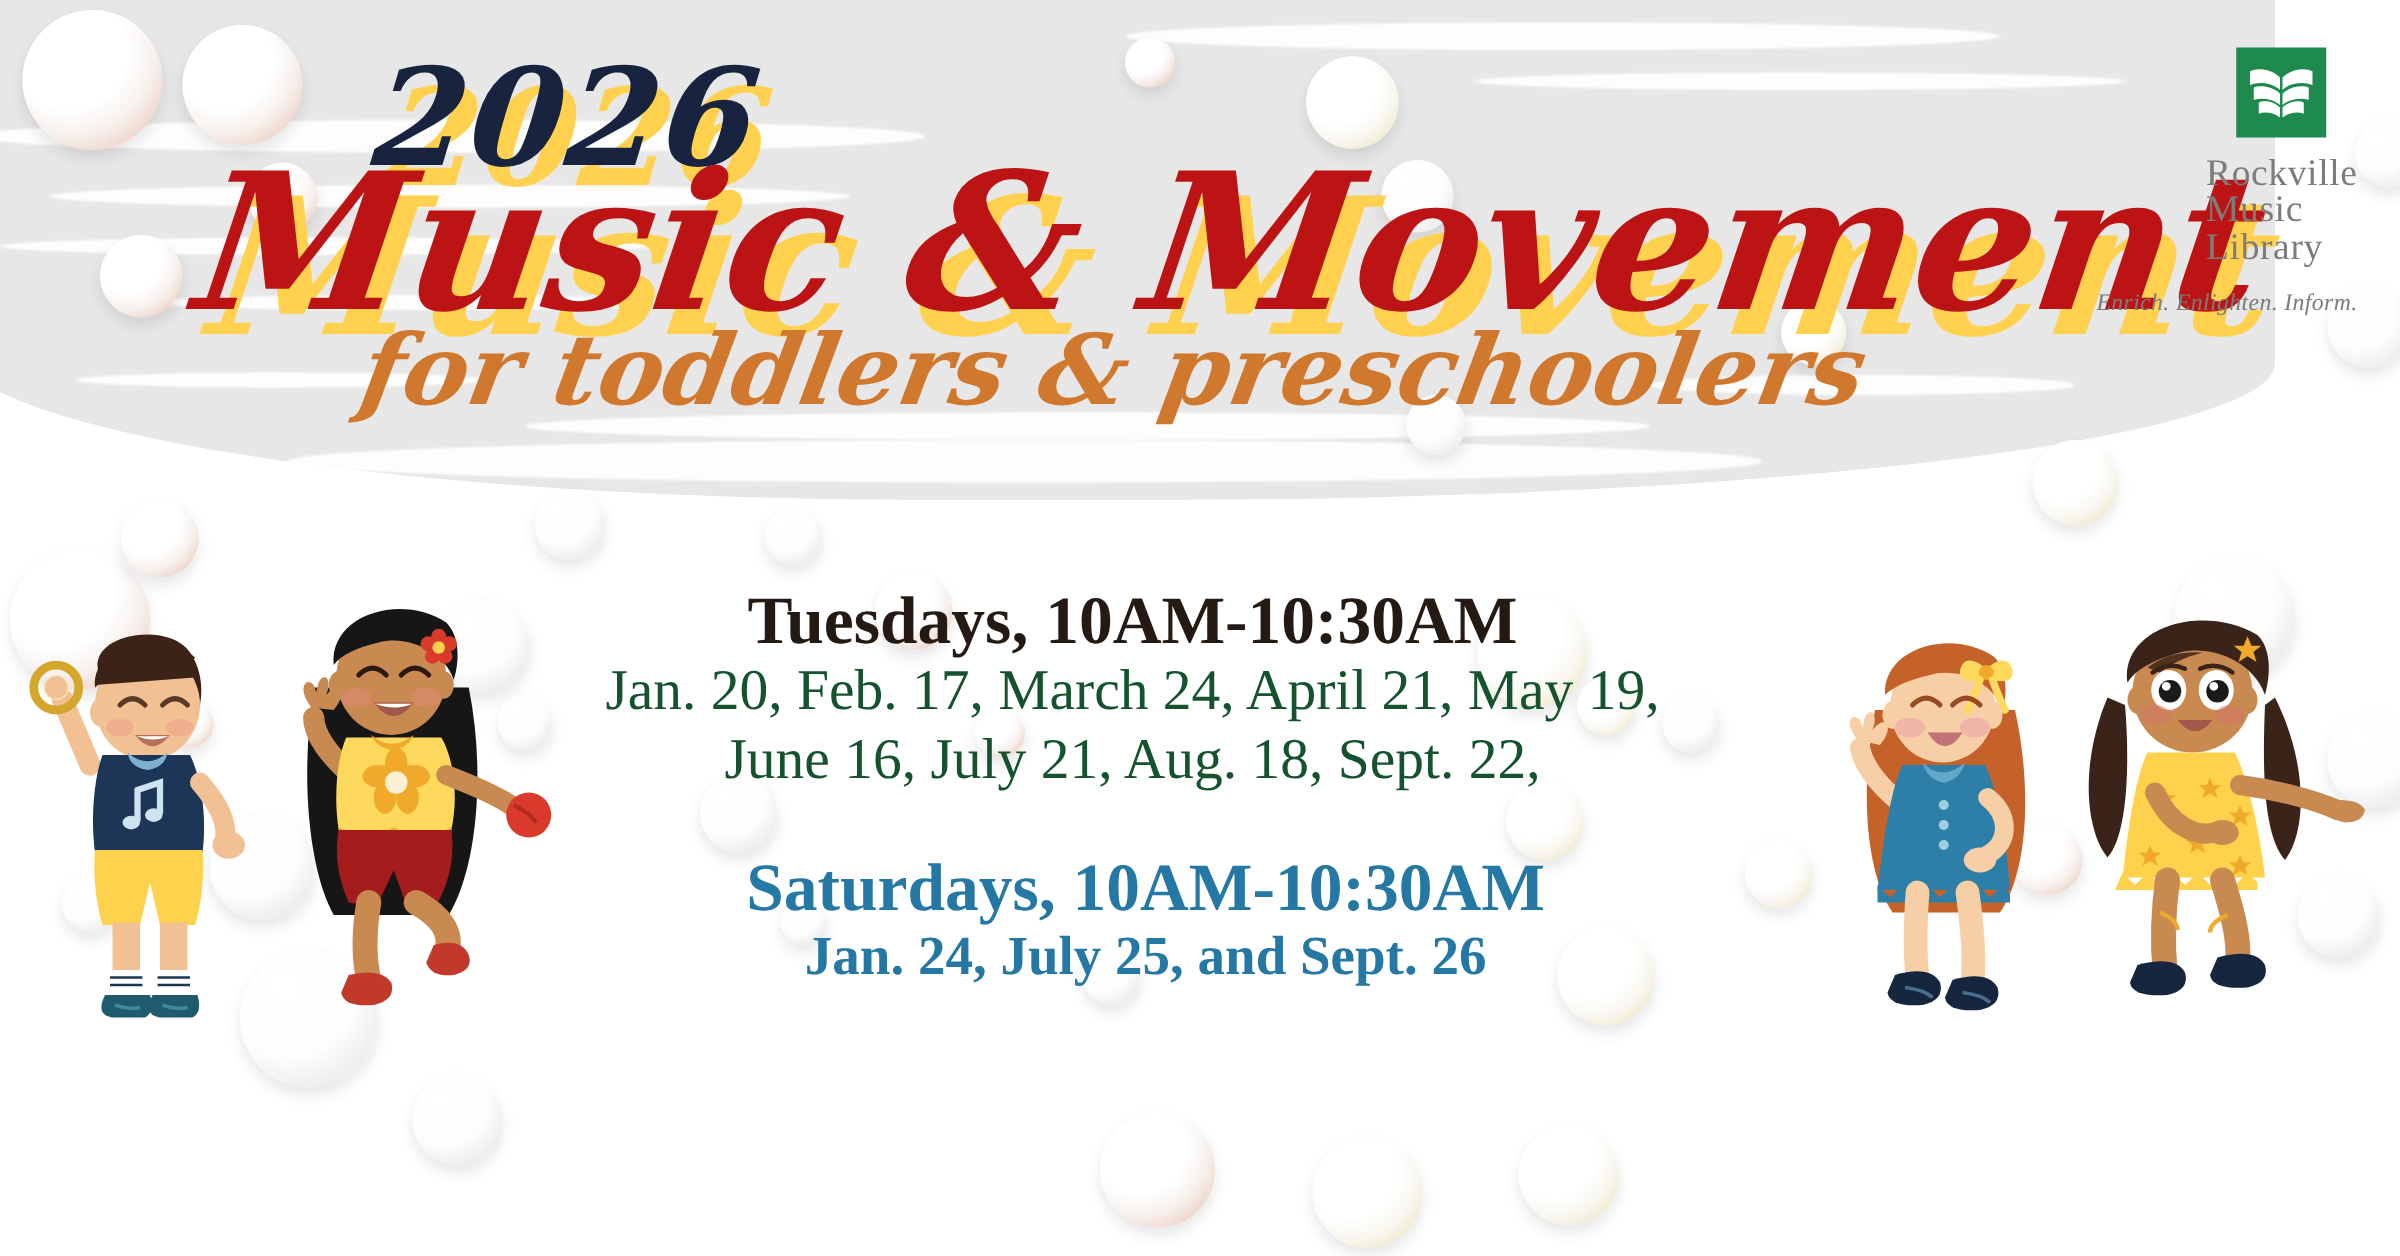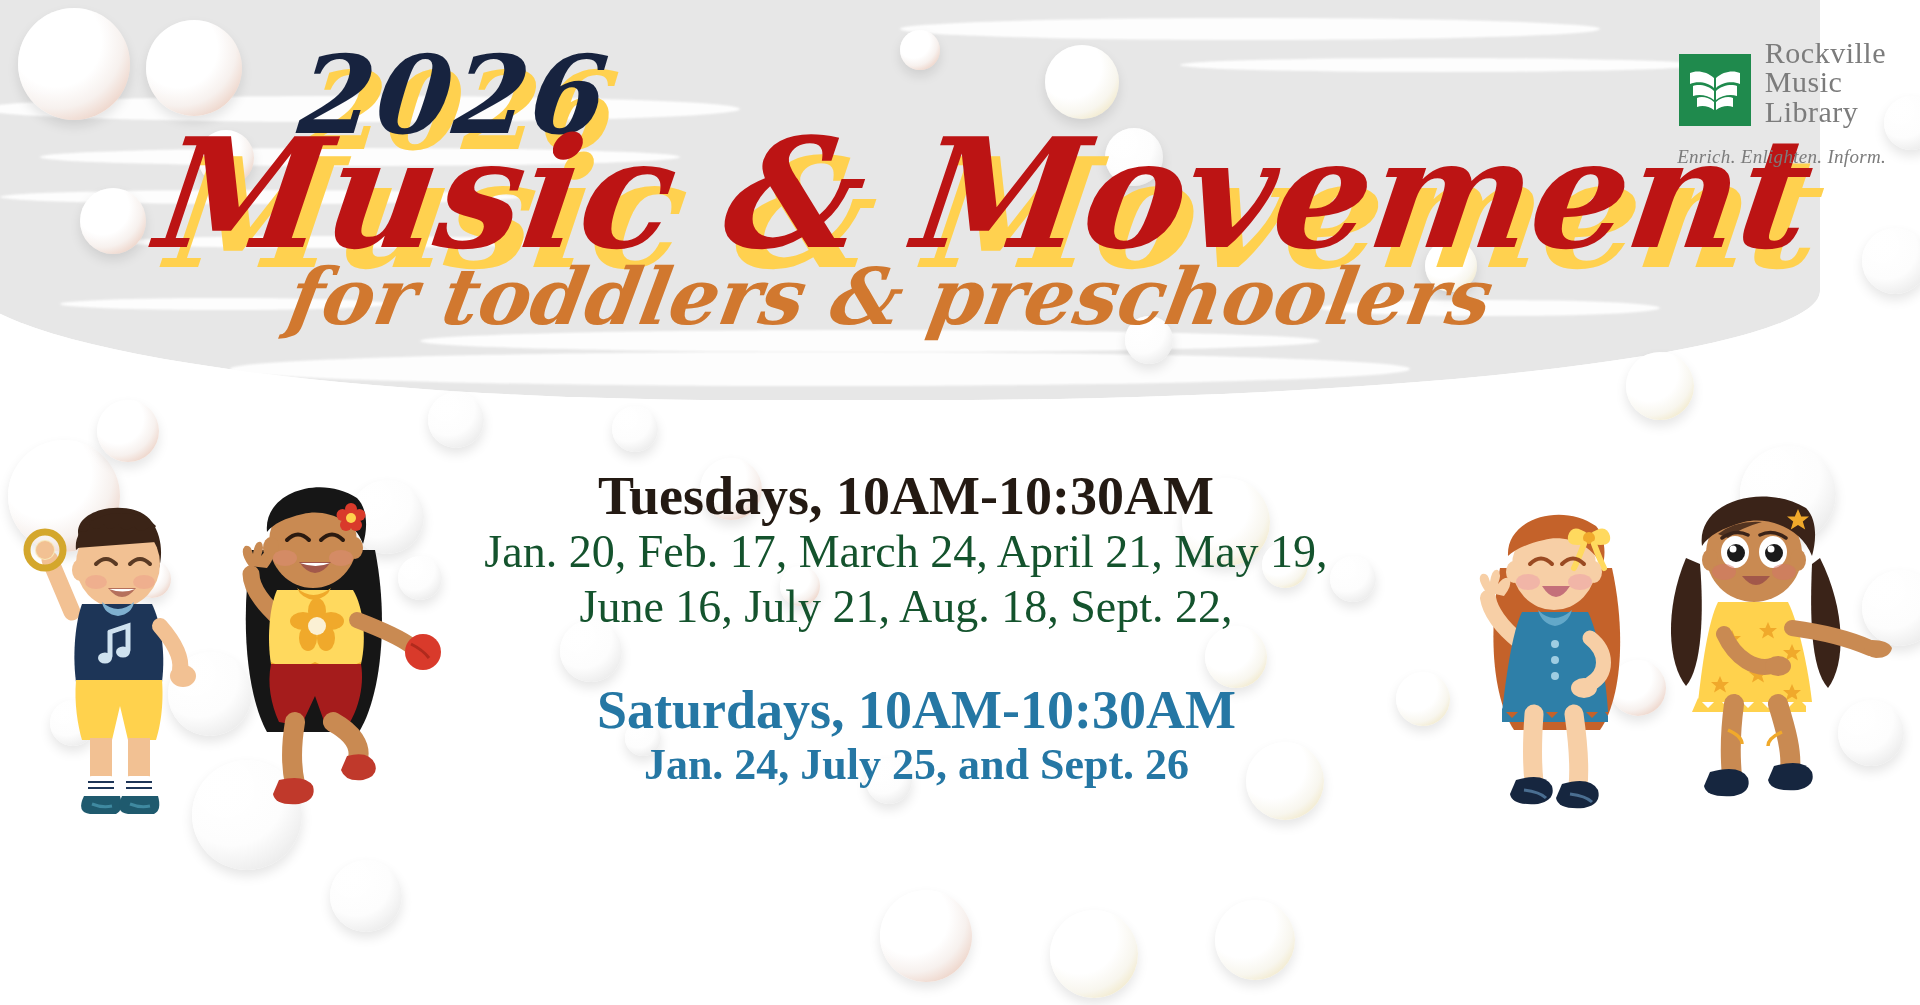--- a/index.html
+++ b/index.html
@@ -84,21 +84,21 @@
     color:#d1782f;
     transform:skewX(-10deg);
     white-space:nowrap;
   }
 
   
   .logo{
     position:absolute;right:34px;top:38px;width:300px;
     display:flex;flex-direction:column;align-items:flex-end;
   }
-  .logo-row{display:flex;align-items:flex-end;gap:14px;}
+  .logo-row{display:flex;align-items:center;gap:14px;flex-direction:column;}
   .logo-mark{
     width:72px;height:72px;background:#1f8a4d;flex:0 0 auto;
     display:flex;align-items:center;justify-content:center;
   }
   .logo-name{
     font-family:"Liberation Serif", serif;
     font-size:30px;line-height:.98;color:#7c7c7c;letter-spacing:.5px;
   }
   .logo-tag{
     font-family:"Liberation Serif", serif;

